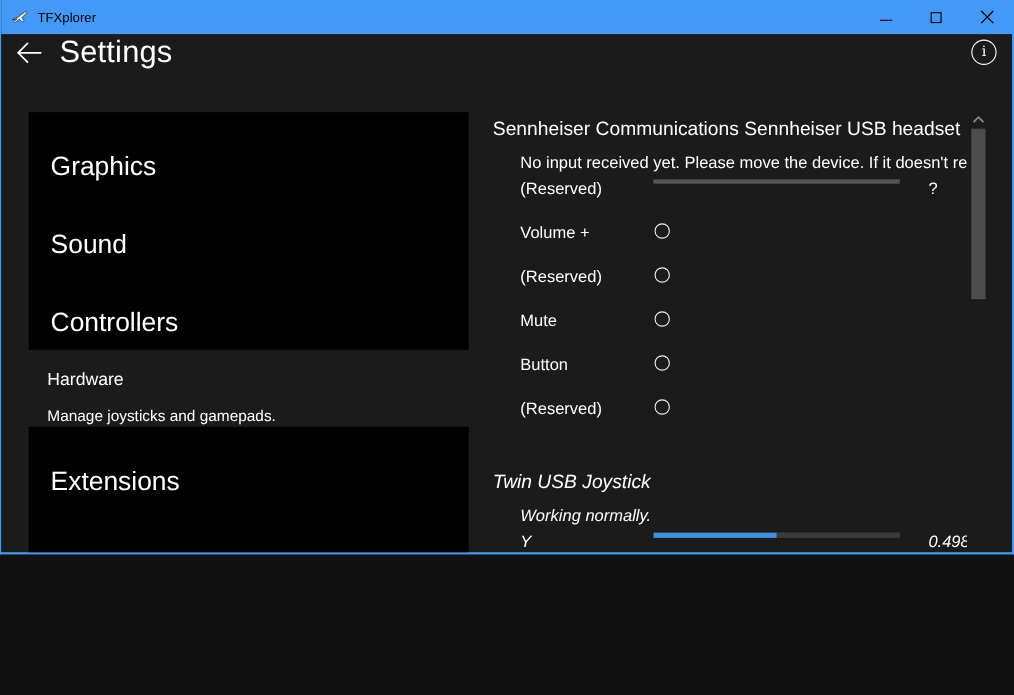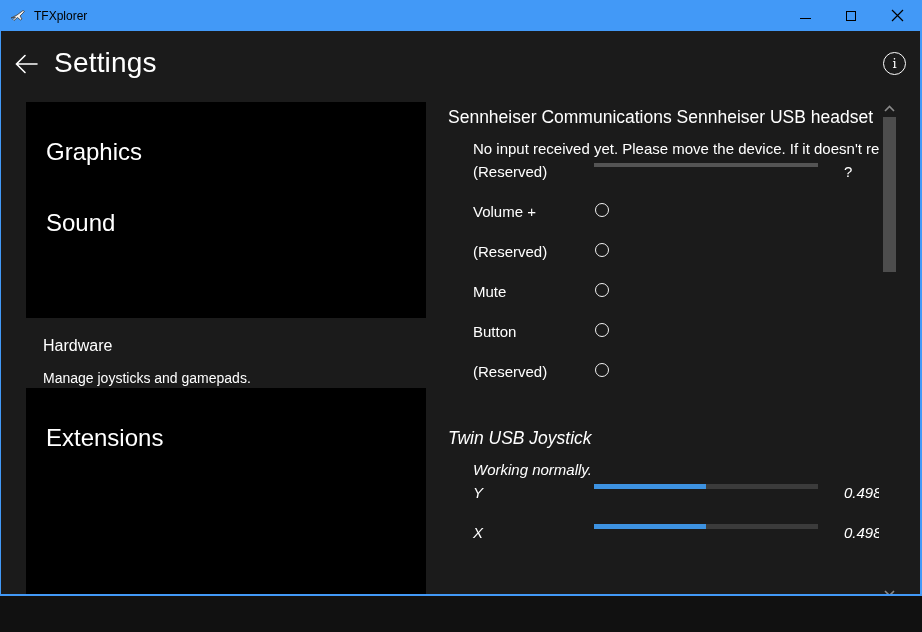--- a/index.html
+++ b/index.html
@@ -1,20 +1,20 @@
 <!DOCTYPE html>
 <html style="--bg: #1b1b1b; --panel_black: #000000; --text: #ffffff; --accent_titlebar: #4299f7; --accent_fill: #3d92e1; --slider_track: #3b3b3b; --reserved_bar: #545454; --circle_stroke: #f2f2f2; --scroll_thumb: #4d4d4d; --scroll_arrow: #8a8a8a;"><head>
 <meta charset="utf-8">
 <style>
   * { margin:0; padding:0; box-sizing:border-box; }
   html,body { width:922px; height:632px; background:#111; }
   body { font-family:"Liberation Sans","DejaVu Sans",sans-serif; color:var(--text,#fff); overflow:hidden; }
 
   .window {
-    position:relative; width:922px; height:596px;
+    position:relative; width:922px; height:504px;
     background:var(--bg,#1b1b1b);
     border-left:1px solid var(--accent_titlebar,#4299f7);
     border-right:2px solid var(--accent_titlebar,#4299f7);
     border-bottom:2px solid var(--accent_titlebar,#4299f7);
     overflow:hidden;
   }
 
   
   .titlebar {
     position:absolute; top:0; left:0; right:0; height:31px;
@@ -22,21 +22,21 @@
     display:flex; align-items:center;
   }
   .app-icon { margin-left:9px; display:flex; align-items:center; }
   .app-title { margin-left:8px; font-size:12px; color:#000; }
   .win-controls { margin-left:auto; display:flex; height:100%; }
   .win-btn { width:46px; height:100%; display:flex; align-items:center; justify-content:center; cursor:default; }
   .glyph-min { width:11px; height:1px; background:#000; margin-top:6px; }
   .glyph-max { width:10px; height:10px; border:1px solid #000; }
 
   
-  .app-header { position:absolute; top:40px; left:0; right:0; height:48px; }
+  .app-header { position:absolute; top:24px; left:0; right:0; height:48px; }
   .back-btn { position:absolute; left:12px; top:11px; width:26px; height:26px; background:none; border:none; display:flex; align-items:center; justify-content:center; }
   .page-title { position:absolute; left:53px; top:7px; font-size:28px; font-weight:300; color:var(--text,#fff); letter-spacing:.2px; }
   .info-btn { position:absolute; right:14px; top:12px; width:23px; height:23px; border-radius:50%; border:1.5px solid #fff; background:none; color:#fff; font-family:"DejaVu Serif",serif; font-size:13px; line-height:1; display:flex; align-items:center; justify-content:center; }
 
   
   .sidebar { position:absolute; left:25px; top:102px; width:400px; }
   .nav-box { background:var(--panel_black,#000); overflow:hidden; padding-top:14px; }
   .nav-box.box1 { height:216px; }
   .nav-box.box2 { height:219px; }
   .nav-item { height:71px; display:flex; align-items:center; padding-left:20px; font-size:24px; font-weight:300; color:var(--text,#fff); cursor:default; }
@@ -103,20 +103,21 @@
     <h1 class="page-title">Settings</h1>
     <button class="info-btn">
       <span>i</span>
     </button>
   </div>
 
   <div class="sidebar">
     <div class="nav-box box1">
       <div class="nav-item">Graphics</div>
       <div class="nav-item">Sound</div>
+      <div class="nav-item">Controllers</div>
     </div>
     <div class="nav-sub">
       <div class="nav-sub-title">Hardware</div>
       <div class="nav-sub-desc">Manage joysticks and gamepads.</div>
     </div>
     <div class="nav-box box2">
       <div class="nav-item">Extensions</div>
     </div>
   </div>
 

